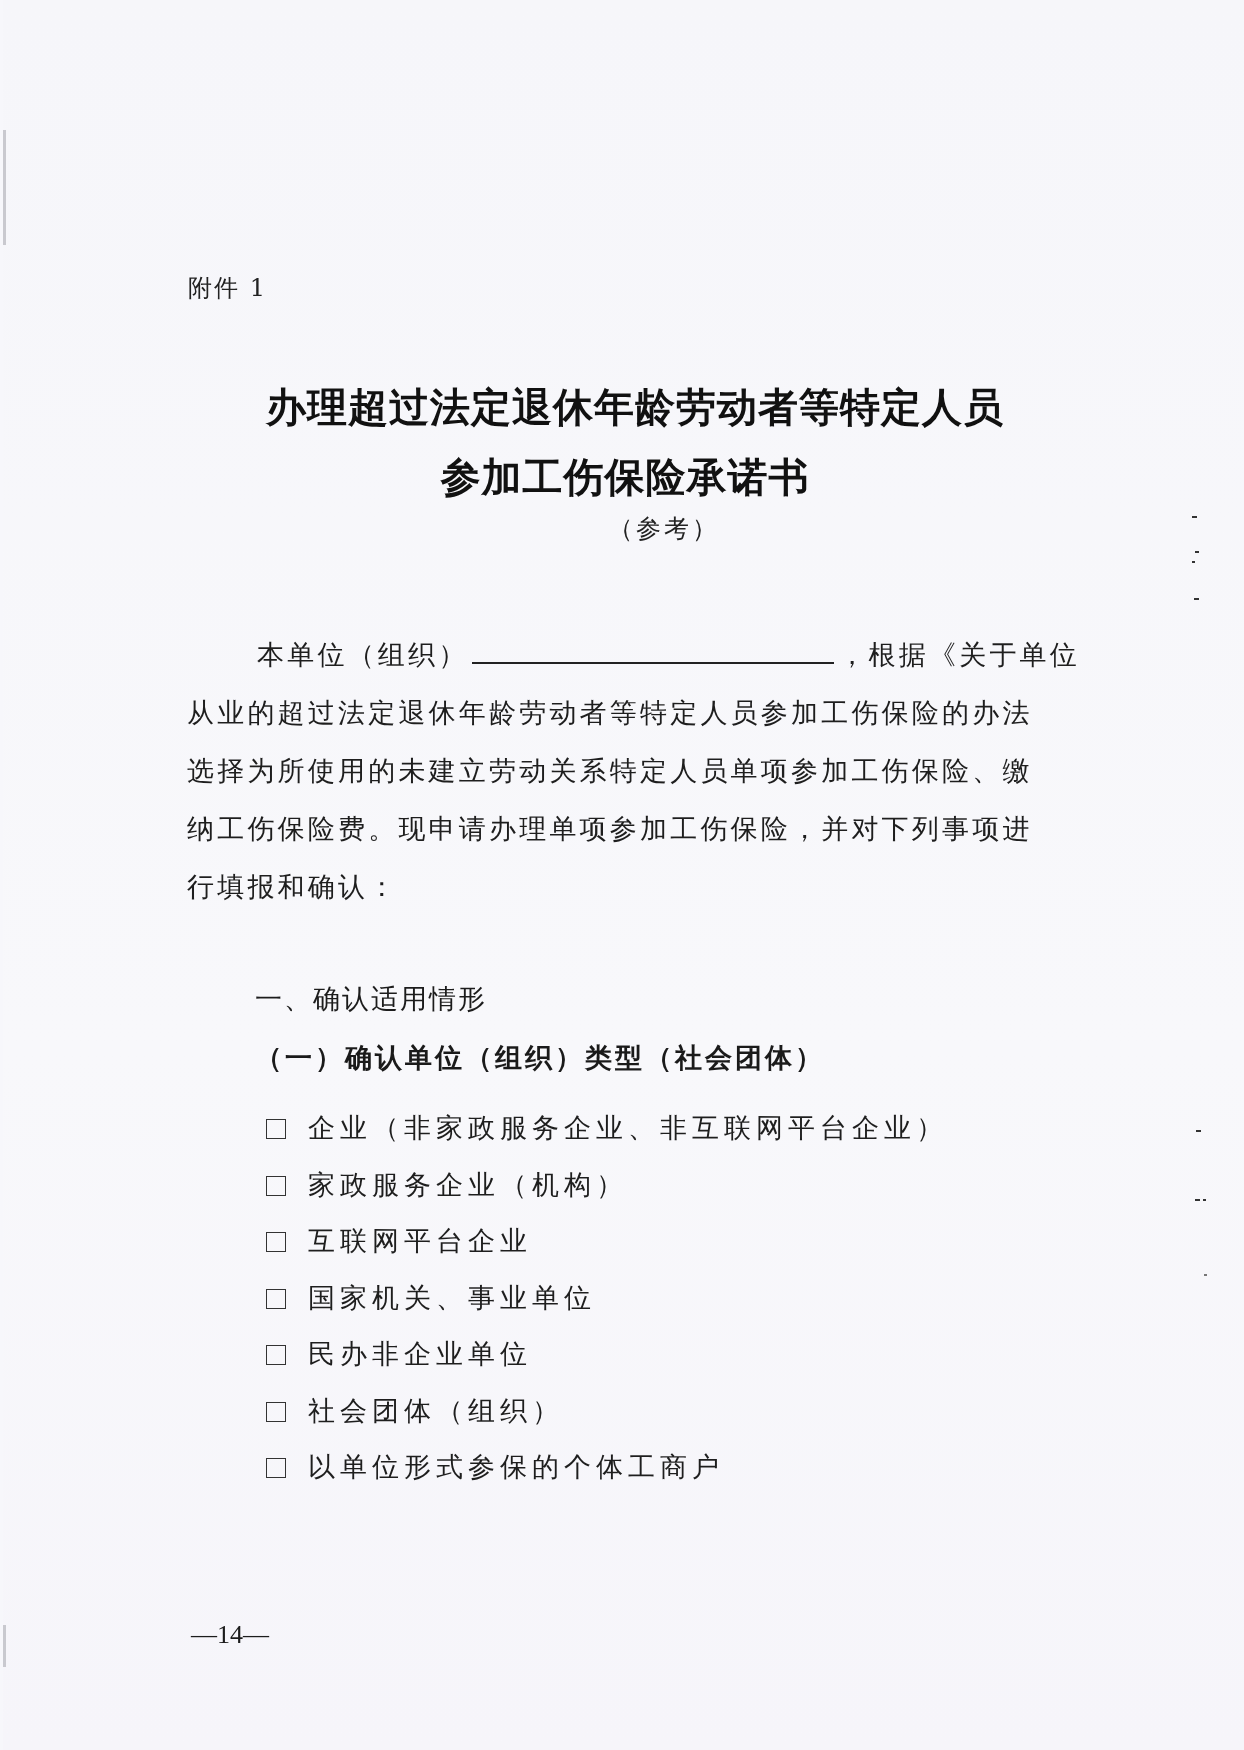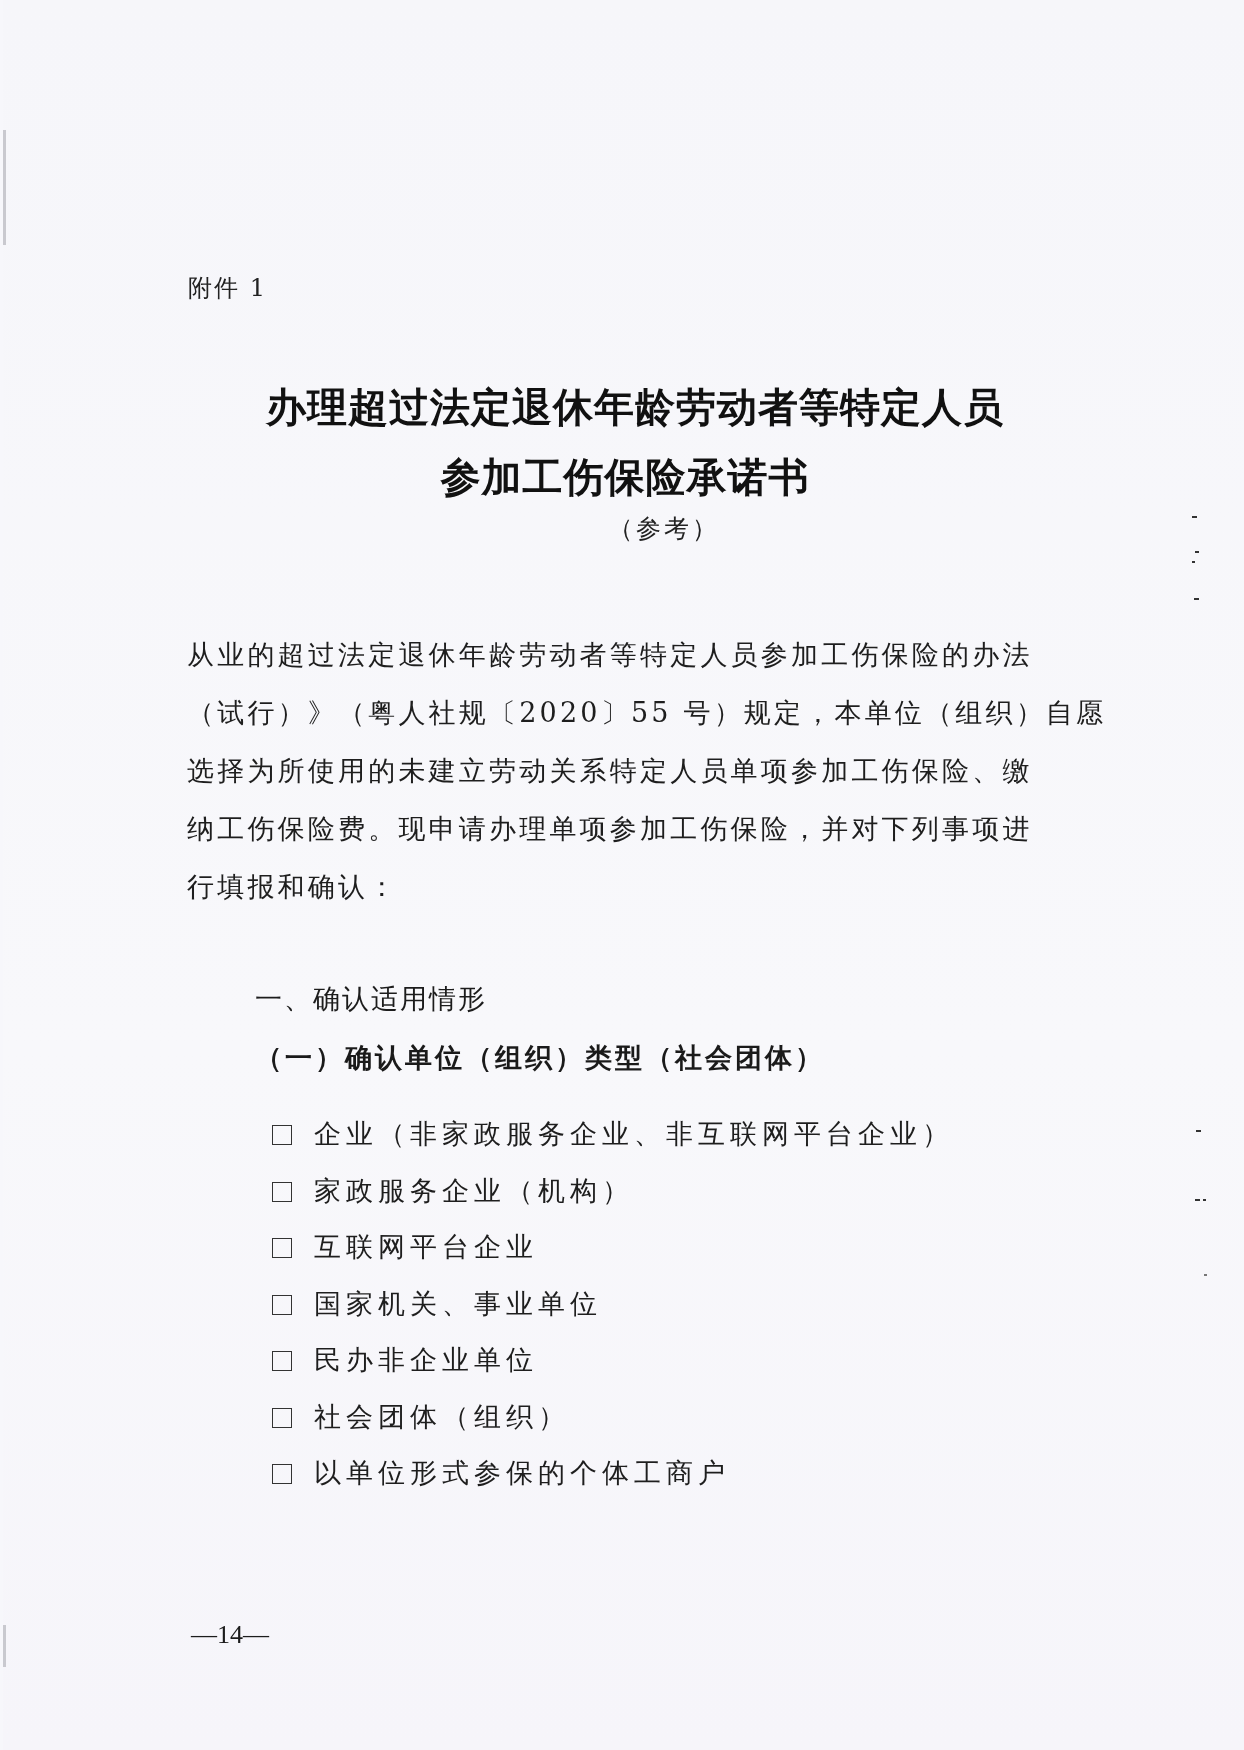--- a/index.html
+++ b/index.html
@@ -110,21 +110,21 @@
     top: 1040px;
     font-size: 27px;
     font-weight: bold;
     letter-spacing: 3px;
     color: #1a1a1a;
   }
   .options {
     position: absolute;
     left: 252px;
     top: 1099px;
-    margin: 17px;
+    margin: 11px;
     padding: 0;
     list-style: none;
   }
   .option {
     height: 56.5px;
     display: flex;
     align-items: flex-start;
     font-size: 27px;
     letter-spacing: 5px;
     color: #1e1e1e;
@@ -171,22 +171,22 @@
   <div class="scan-speck" style="left:1201px;top:1274px;width:3px;background:#777;"></div>
 
   <div class="attachment-label">附件 1</div>
 
   <div class="doc-title title-line-1">办理超过法定退休年龄劳动者等特定人员</div>
   <div class="doc-title title-line-2">参加工伤保险承诺书</div>
 
   <div class="subtitle">（参考）</div>
 
   <div class="body-text para-intro">
+    <span class="line first-line"><span>本单位（组织）</span><span class="blank-line"></span><span>，根据《关于单位</span></span>
     <span class="line">从业的超过法定退休年龄劳动者等特定人员参加工伤保险的办法</span>
-    <span class="line">（试行）》（粤人社规〔2020〕55 号）规定，本单位（组织）自愿</span>
     <span class="line">选择为所使用的未建立劳动关系特定人员单项参加工伤保险、缴</span>
     <span class="line">纳工伤保险费。现申请办理单项参加工伤保险，并对下列事项进</span>
     <span class="line">行填报和确认：</span>
   </div>
 
   <div class="section-heading">一、确认适用情形</div>
 
   <div class="subsection-heading">（一）确认单位（组织）类型（社会团体）</div>
 
   <ul class="options">

